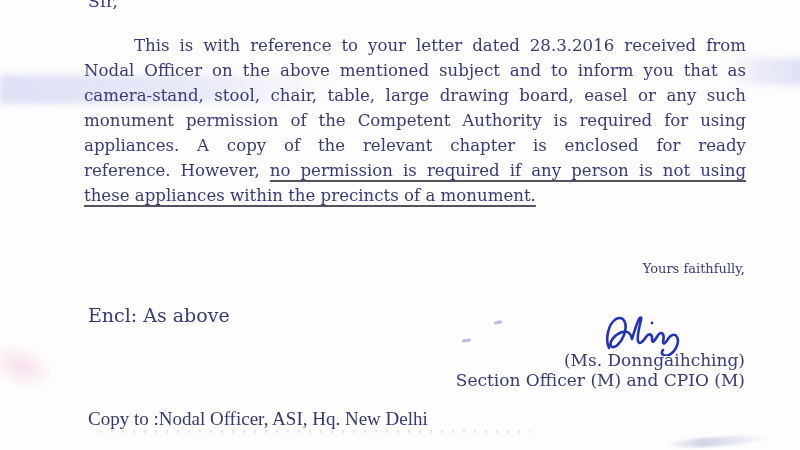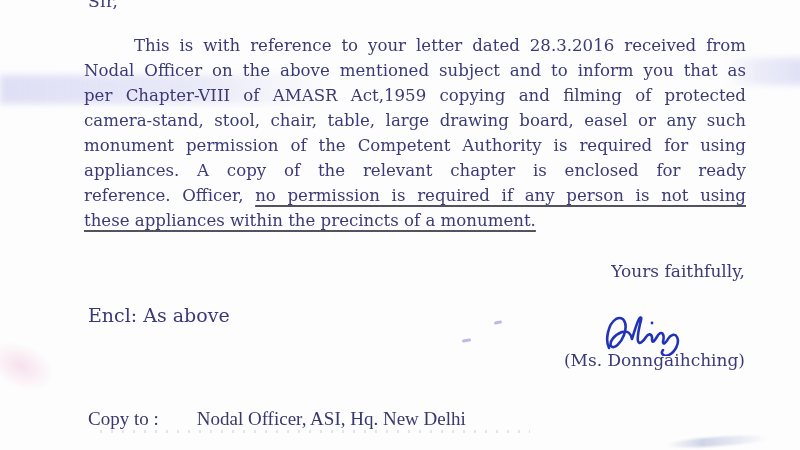--- a/index.html
+++ b/index.html
@@ -61,77 +61,77 @@
   .body-line.indent { text-indent:50px; }
   .body-line.no-justify { text-align:center; text-align-last:left; }
   .underlined {
     text-decoration:underline;
     text-decoration-color:#53525e;
     text-decoration-thickness:1.5px;
     text-underline-offset:4px;
   }
   .closing {
     position:absolute; right:55px; top:261px;
-    font-size:17px;
+    font-size:13px;
   }
   .enclosure {
     position:absolute; left:88px; top:304px;
     font-size:19px;
   }
   .signature-svg { position:absolute; left:601px; top:310px; }
   .signer-block {
     position:absolute; right:55px; top:350px;
     text-align:right; font-size:17px; line-height:20px;margin-left:20px;
   }
   .copy-line {
     position:absolute; left:88px; top:408px;
     font-family:"Liberation Serif", serif;
     font-size:19px; color:#38386e;
-    display:flex; gap:38px;
+    display:flex; 
   }
 </style>
 </head>
 <body>
 
 <div class="page">
 
   <div class="artifact band-left"></div>
   <div class="artifact band-right"></div>
   <div class="artifact pink-smudge"></div>
   <div class="artifact bottom-streak"></div>
   <div class="artifact noise-row"></div>
   <div class="artifact dash dash-1"></div>
   <div class="artifact dash dash-2"></div>
 
   <div class="salutation">Sir,</div>
 
   <div class="letter-body">
       <div class="body-line indent"><span>This is with reference to your letter dated 28.3.2016 received from</span></div>
       <div class="body-line"><span>Nodal Officer on the above mentioned subject and to inform you that as</span></div>
-      <div class="body-line"><span>per Chapter-VIII of AMASR Act,1959 copying and filming of protected</span></div>
       <div class="body-line"><span>camera-stand, stool, chair, table, large drawing board, easel or any such</span></div>
       <div class="body-line"><span>monument permission of the Competent Authority is required for using</span></div>
       <div class="body-line"><span>appliances.  A copy of the relevant chapter is enclosed for ready</span></div>
-      <div class="body-line"><span>reference.  Officer, </span><span class="underlined">no permission is required if any person is not using</span></div>
+      <div class="body-line"><span>reference.  However, </span><span class="underlined">no permission is required if any person is not using</span></div>
       <div class="body-line no-justify"><span class="underlined">these appliances within the precincts of a monument.</span></div>
     </div>
 
   <div class="closing">Yours faithfully,</div>
 
   <div class="enclosure">Encl: As above</div>
 
   <svg class="signature-svg" width="92" height="46" viewBox="0 0 92 46">
     <g fill="none" stroke="#2233b8" stroke-width="2.6" stroke-linecap="round" stroke-linejoin="round">
       <path d="M8,38 C4,30 7,14 15,9 C23,5 27,14 23,25 C20,33 13,40 10,36 C8,32 13,25 21,22 C27,20 30,24 31,29 C33,23 35,15 38,9 C39,7 41,7 40,10 C38,18 36,27 37,31 C38,35 42,32 45,27 C47,24 50,23 51,27 C51,30 51,33 53,31 C56,28 57,23 60,23 C63,23 63,28 62,32 C62,35 65,33 67,29 C69,25 74,23 76,27 C79,33 74,42 68,45 C63,47 59,44 62,40"></path>
       <circle cx="51" cy="13" r="1.4" fill="#2233b8" stroke="none"></circle>
     </g>
   </svg>
 
   <div class="signer-block">
     <div>(Ms. Donngaihching)</div>
+    <div>Section Officer (M) and CPIO (M)</div>
   </div>
 
   <div class="copy-line">
     <span>Copy to :</span>
     <span>Nodal Officer, ASI, Hq. New Delhi</span>
   </div>
 
 </div>
 
 </body></html>

